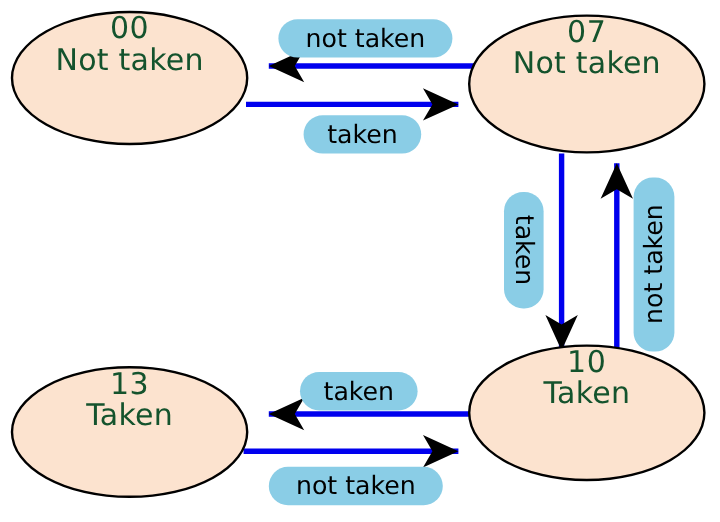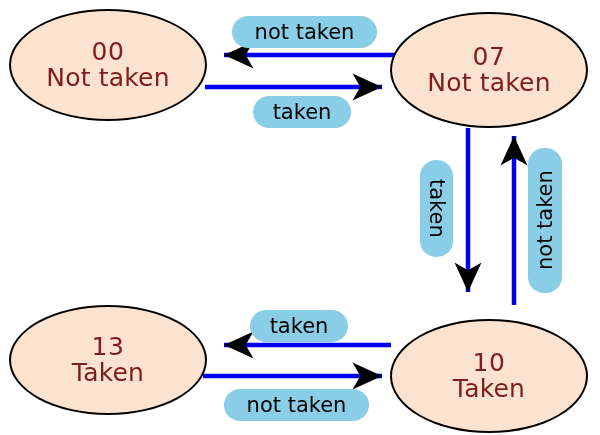--- a/index.html
+++ b/index.html
@@ -27,23 +27,23 @@
   }
   .state-node {
     position: absolute;
     box-sizing: border-box;
     border: 2px solid #000000;
     border-radius: 50%;
     background: #fce3cf;
     display: flex;
     flex-direction: column;
     align-items: center;
-    justify-content: center;
+    justify-content: flex-start;
     line-height: 1.05;
-    color: #7f1d1d;
+    color: #14532d;
     z-index: 3;
   }
   .state-code {
     font-size: 25px;
     letter-spacing: 0.5px;
   }
   .state-name {
     font-size: 25px;
     letter-spacing: 0.2px;
   }
@@ -123,21 +123,21 @@
   <div class="state-node" style="left:390px; top:12px; width:198px; height:116px;">
     <div class="state-code">07</div>
     <div class="state-name">Not taken</div>
   </div>
 
   <div class="state-node" style="left:9px; top:305px; width:198px; height:110px;">
     <div class="state-code">13</div>
     <div class="state-name">Taken</div>
   </div>
 
-  <div class="state-node" style="left:390px; top:319px; width:198px; height:114px;">
+  <div class="state-node" style="left:390px; top:287px; width:198px; height:114px;">
     <div class="state-code">10</div>
     <div class="state-name">Taken</div>
   </div>
 
   <div class="edge-label" style="left:232px; top:16px; width:145px; height:32px;">not taken</div>
 
   <div class="edge-label" style="left:253px; top:96px; width:98px; height:32px;">taken</div>
 
   <div class="edge-label vertical" style="left:420px; top:160px; width:33px; height:97px;">taken</div>
 

